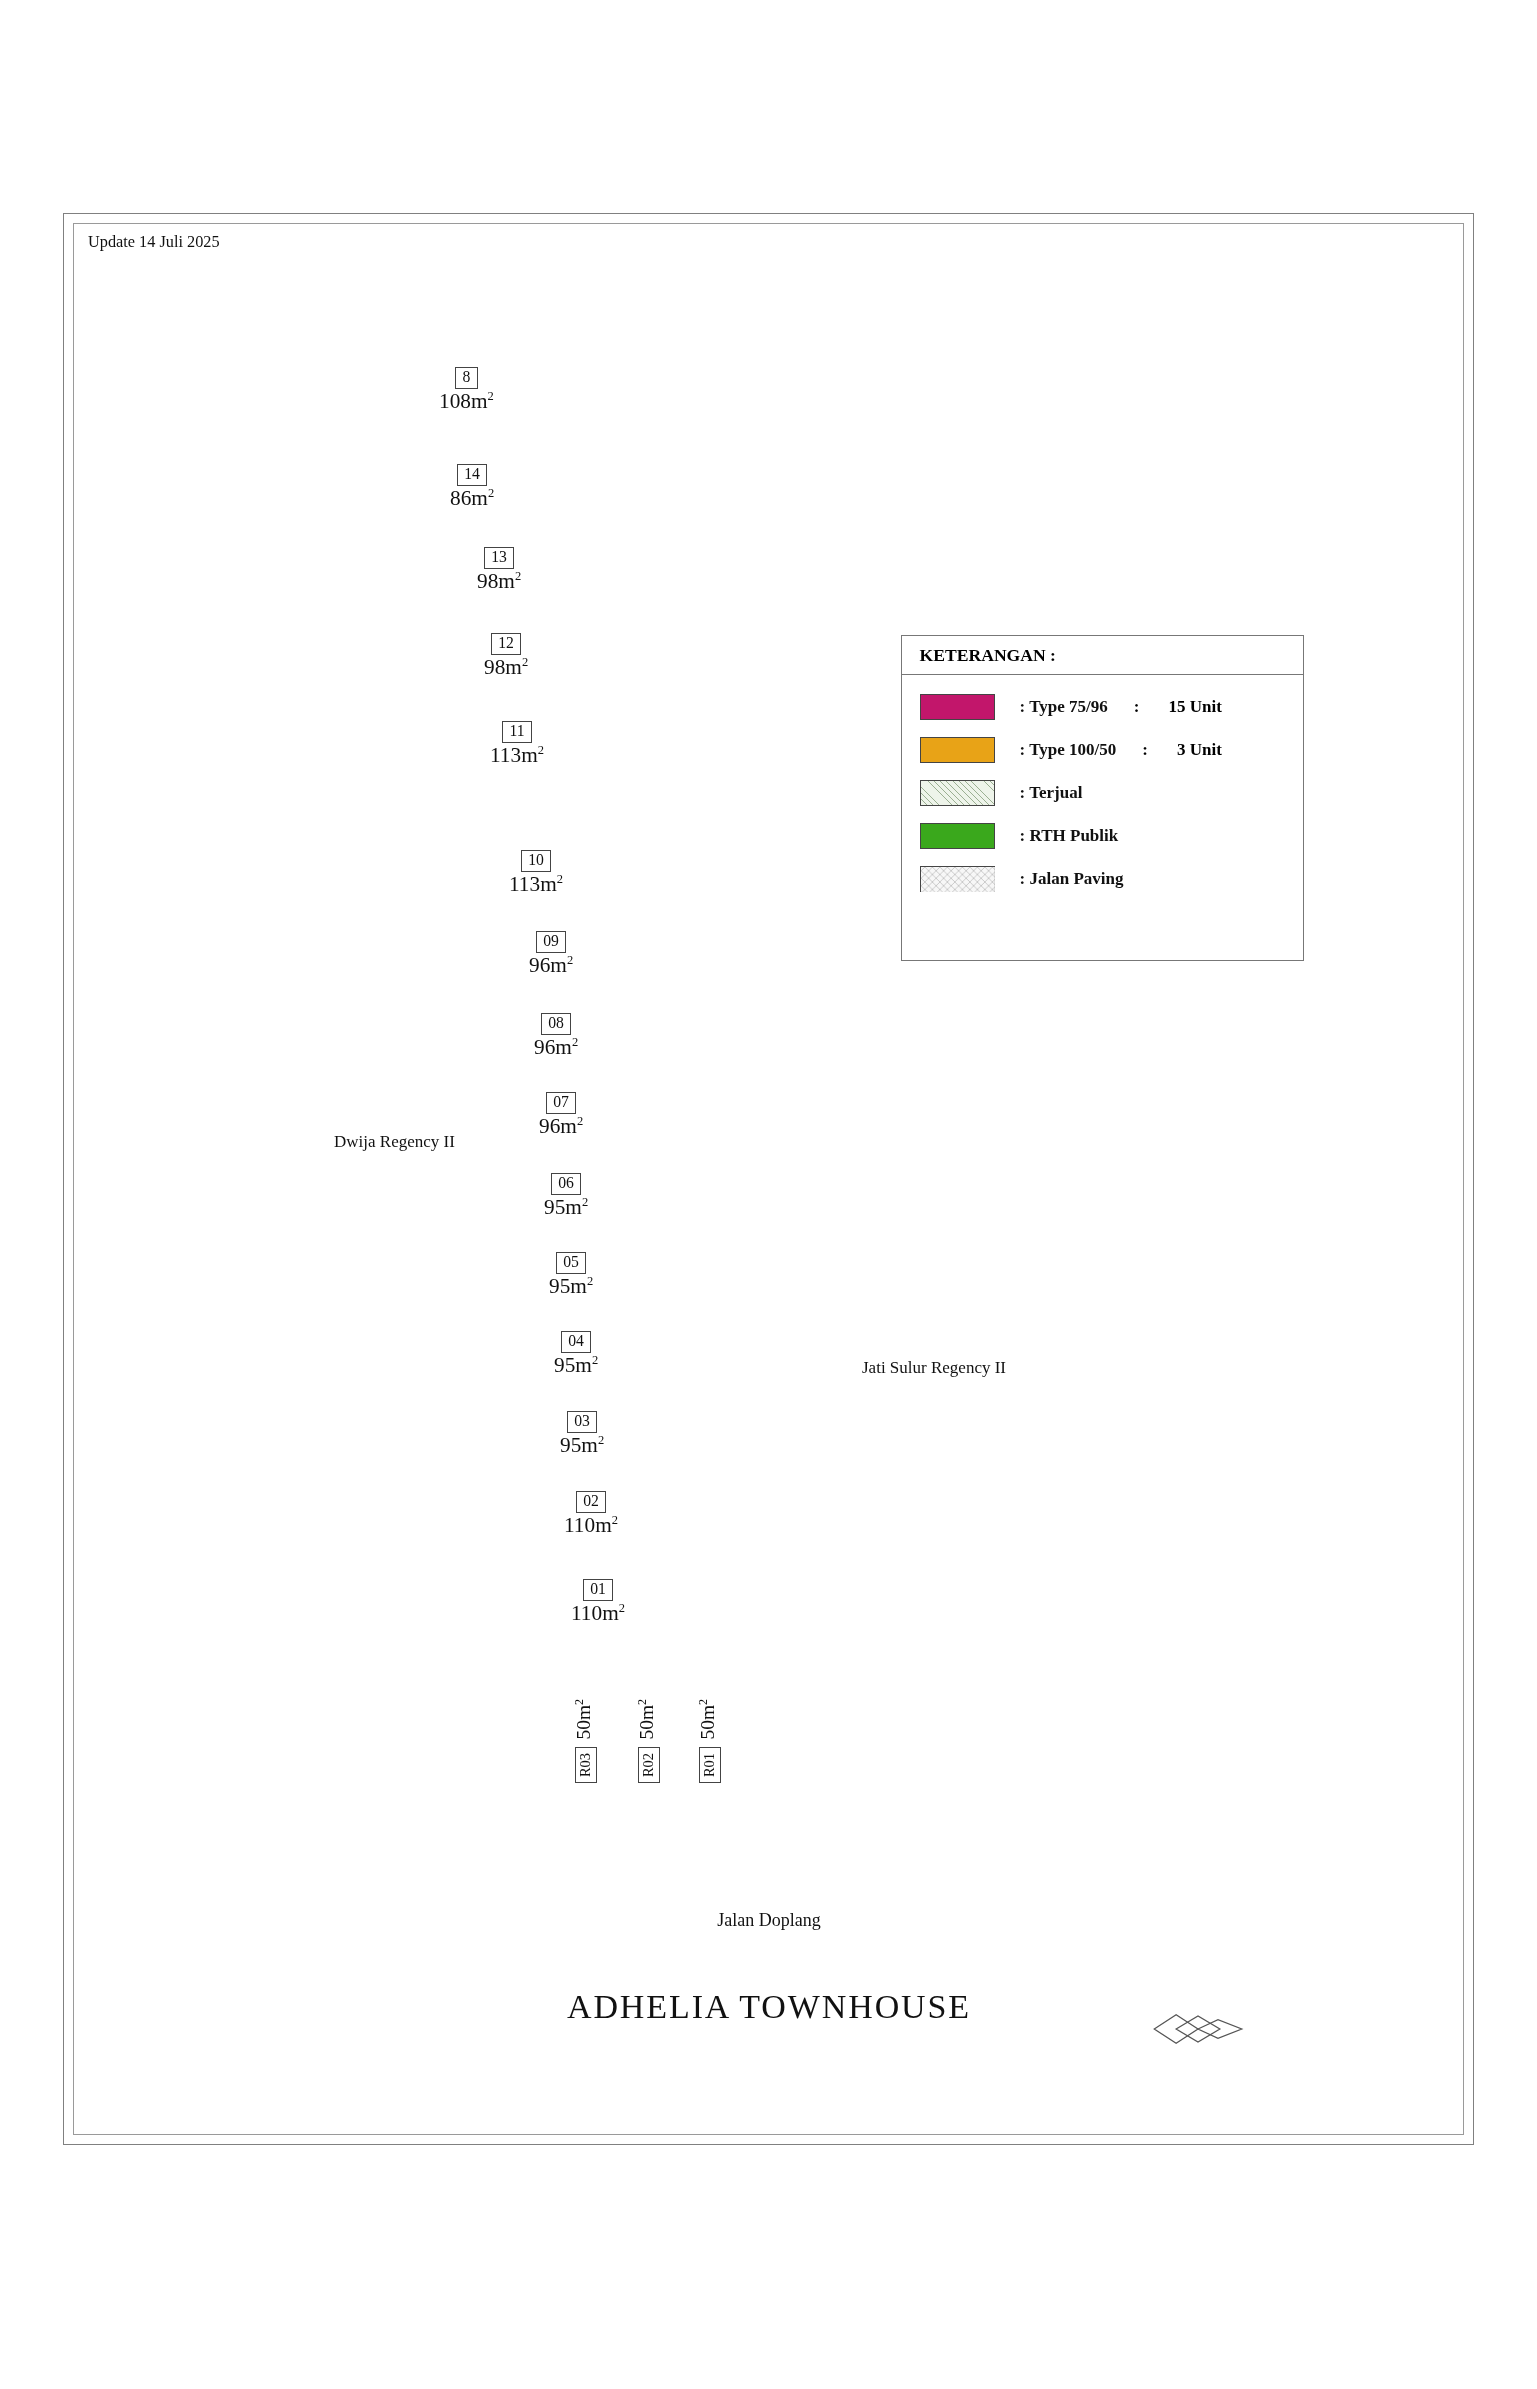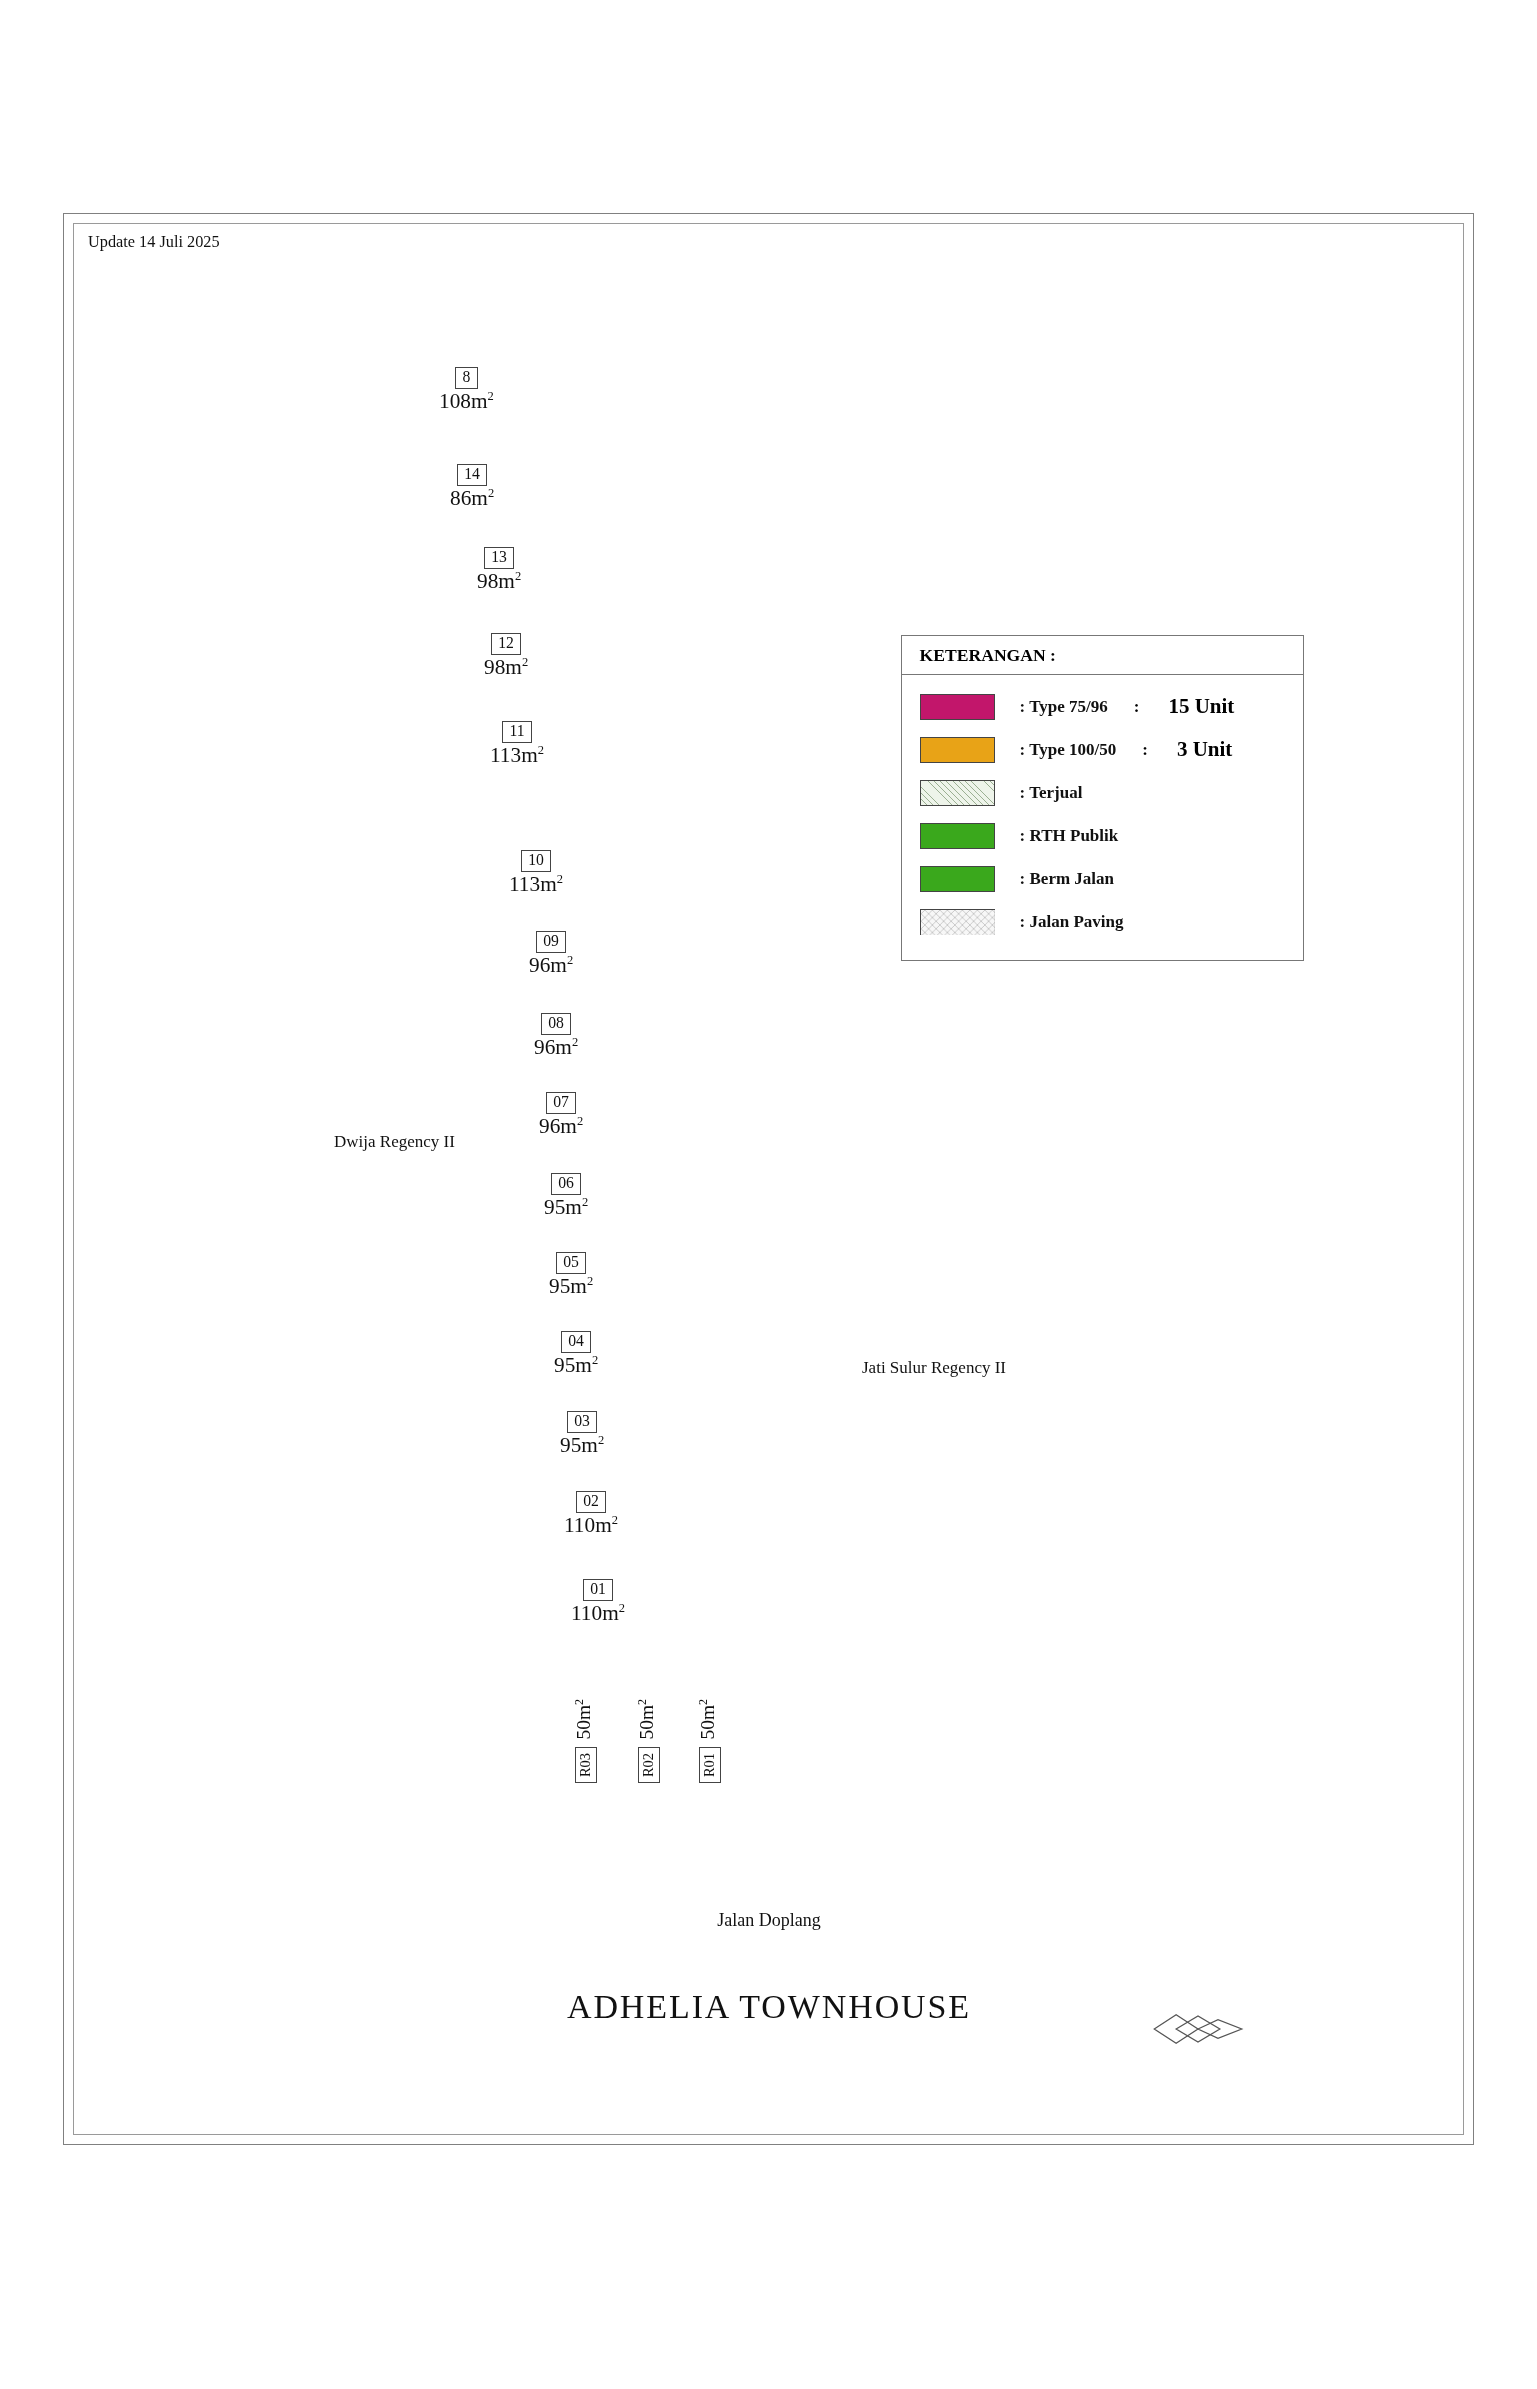--- a/index.html
+++ b/index.html
@@ -153,21 +153,21 @@
     box-sizing: border-box;
     flex: 0 0 auto;
   }
   .legend-text {
     margin-left: 25px;
     font-size: 17px;
     color: #111;
     white-space: nowrap;
   }
   .legend-colon { margin-left: 26px; font-size: 17px; }
-  .legend-qty { margin-left: 29px; font-size: 21px; }
+  .legend-qty { margin-left: 29px; font-size: 17px; }
   .legend-text-wrap { display: flex; align-items: center; }
 
   
   #jalan-doplang {
     position: absolute;
     left: 0; right: 0;
     top: 1910px;
     text-align: center;
     font-size: 18px;
     color: #111;
@@ -404,26 +404,20 @@
       </div>
     </div>
 
     <div class="legend-row">
       <div class="swatch" style="background:#3aa81c;"></div>
       <div class="legend-text-wrap">
         <span class="legend-text">: RTH Publik</span>
       </div>
     </div>
 
-    <div class="legend-row">
-      <div class="swatch" style="background:#3aa81c;"></div>
-      <div class="legend-text-wrap">
-        <span class="legend-text">: Berm Jalan</span>
-      </div>
-    </div>
 
     <div class="legend-row">
       <div class="swatch">
         <svg width="74" height="25" viewBox="0 0 118 40">
             <rect width="118" height="40" fill="url(#x)"></rect>
           <defs>
               <pattern id="x" width="12" height="12" patternUnits="userSpaceOnUse">
             <rect width="12" height="12" fill="#f7f7f7"></rect>
             <path d="M0 6 L6 0 L12 6 L6 12 Z" fill="none" stroke="#b0b0b0" stroke-width="1"></path>
           </pattern>

